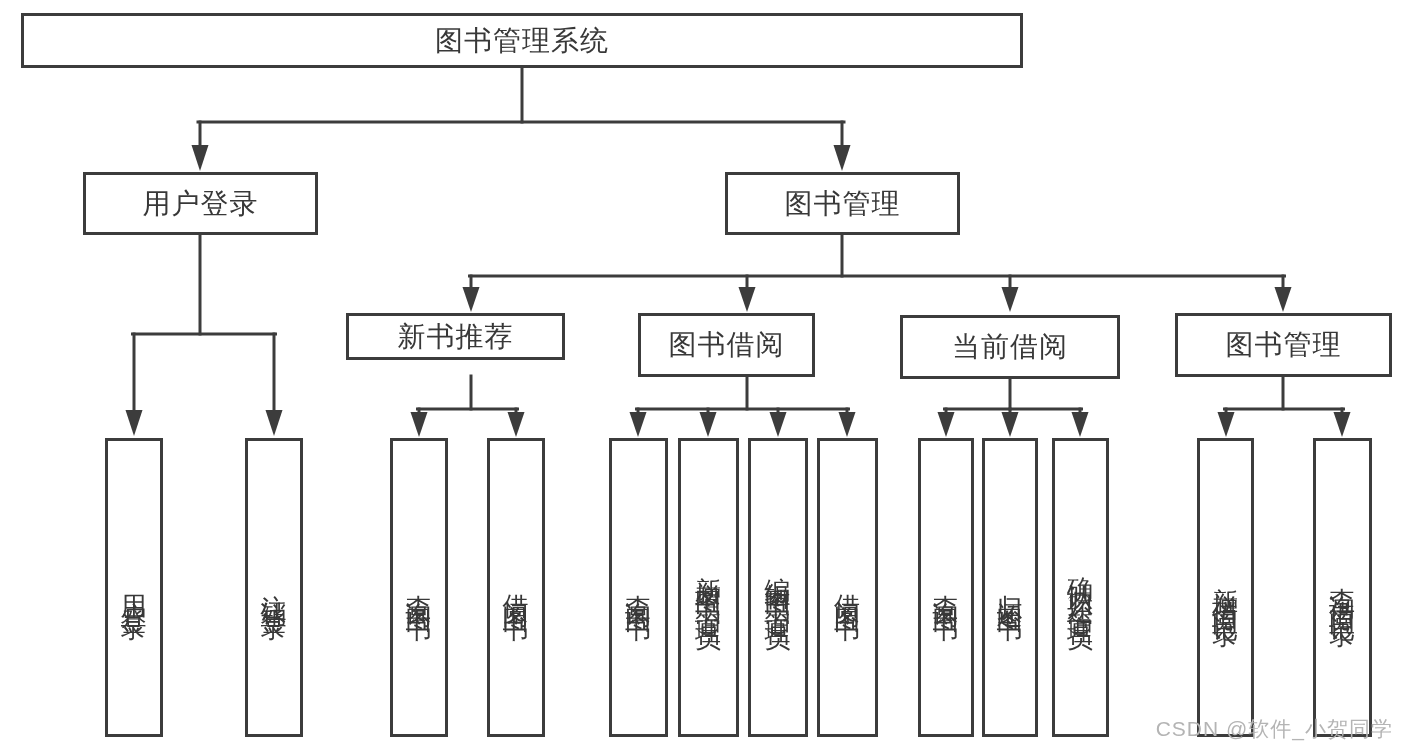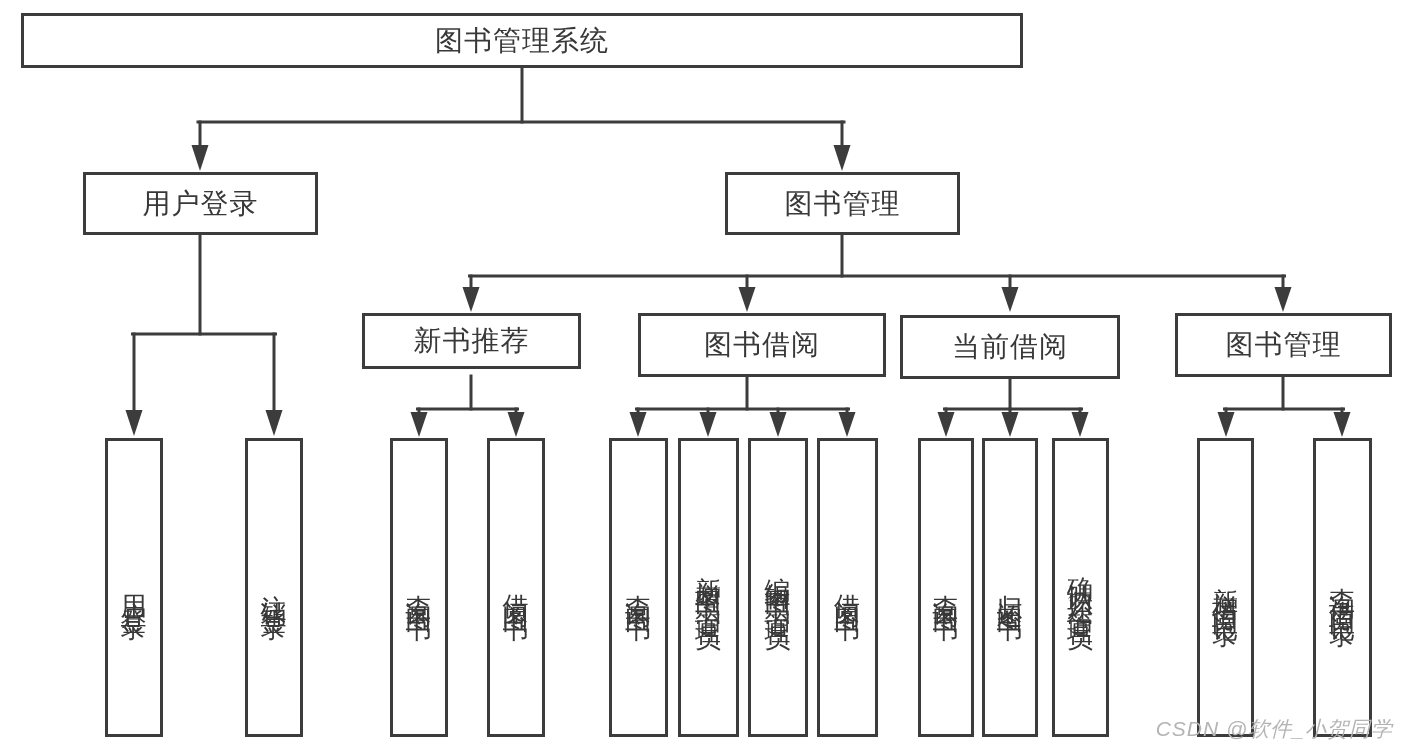--- a/index.html
+++ b/index.html
@@ -15,21 +15,21 @@
     border:3px solid #3c3c3c;color:#383838;z-index:1;
     display:flex;align-items:center;justify-content:center;
   }
   .hbox{font-size:28px;letter-spacing:1px;white-space:nowrap;}
   .vbox{
     writing-mode:vertical-rl;text-orientation:mixed;
     font-size:26px;line-height:1;letter-spacing:7px;
   }
   .watermark{
     position:absolute;z-index:2;color:#b4b4b4;font-size:21px;
-    white-space:nowrap;letter-spacing:1px;font-style:italic;
+    white-space:nowrap;letter-spacing:1px;
   }
 </style>
 </head>
 <body>
 
 <div class="stage">
 
   <svg class="wires" width="1405" height="747" viewBox="0 0 1405 747">
 
     <g>
@@ -104,22 +104,22 @@
       <line x1="1342" y1="409" x2="1342" y2="418"></line>
       <polygon points="1333.5,412 1350.5,412 1342,437"></polygon>
     </g>
   </svg>
 
   <div class="box hbox" style="left:21px;top:13px;width:1002px;height:55px">图书管理系统</div>
 
   <div class="box hbox" style="left:83px;top:172px;width:235px;height:63px">用户登录</div>
   <div class="box hbox" style="left:725px;top:172px;width:235px;height:63px">图书管理</div>
 
-  <div class="box hbox" style="left:362px;top:313px;width:219px;height:56px">新书推荐</div>
-  <div class="box hbox" style="left:638px;top:313px;width:248px;height:64px">图书借阅</div>
+  <div class="box hbox" style="left:346px;top:313px;width:219px;height:47px">新书推荐</div>
+  <div class="box hbox" style="left:638px;top:313px;width:177px;height:64px">图书借阅</div>
   <div class="box hbox" style="left:900px;top:315px;width:220px;height:64px">当前借阅</div>
   <div class="box hbox" style="left:1175px;top:313px;width:217px;height:64px">图书管理</div>
 
   <div class="box vbox" style="left:105px;top:438px;width:58px;height:299px">用户登录</div>
   <div class="box vbox" style="left:245px;top:438px;width:58px;height:299px">注销登录</div>
   <div class="box vbox" style="left:390px;top:438px;width:58px;height:299px">查询图书</div>
   <div class="box vbox" style="left:487px;top:438px;width:58px;height:299px">借阅图书</div>
   <div class="box vbox" style="left:609px;top:438px;width:59px;height:299px">查询图书</div>
   <div class="box vbox" style="left:678px;top:438px;width:61px;height:299px">新增图书（管理员）</div>
   <div class="box vbox" style="left:748px;top:438px;width:60px;height:299px">编辑图书（管理员）</div>

